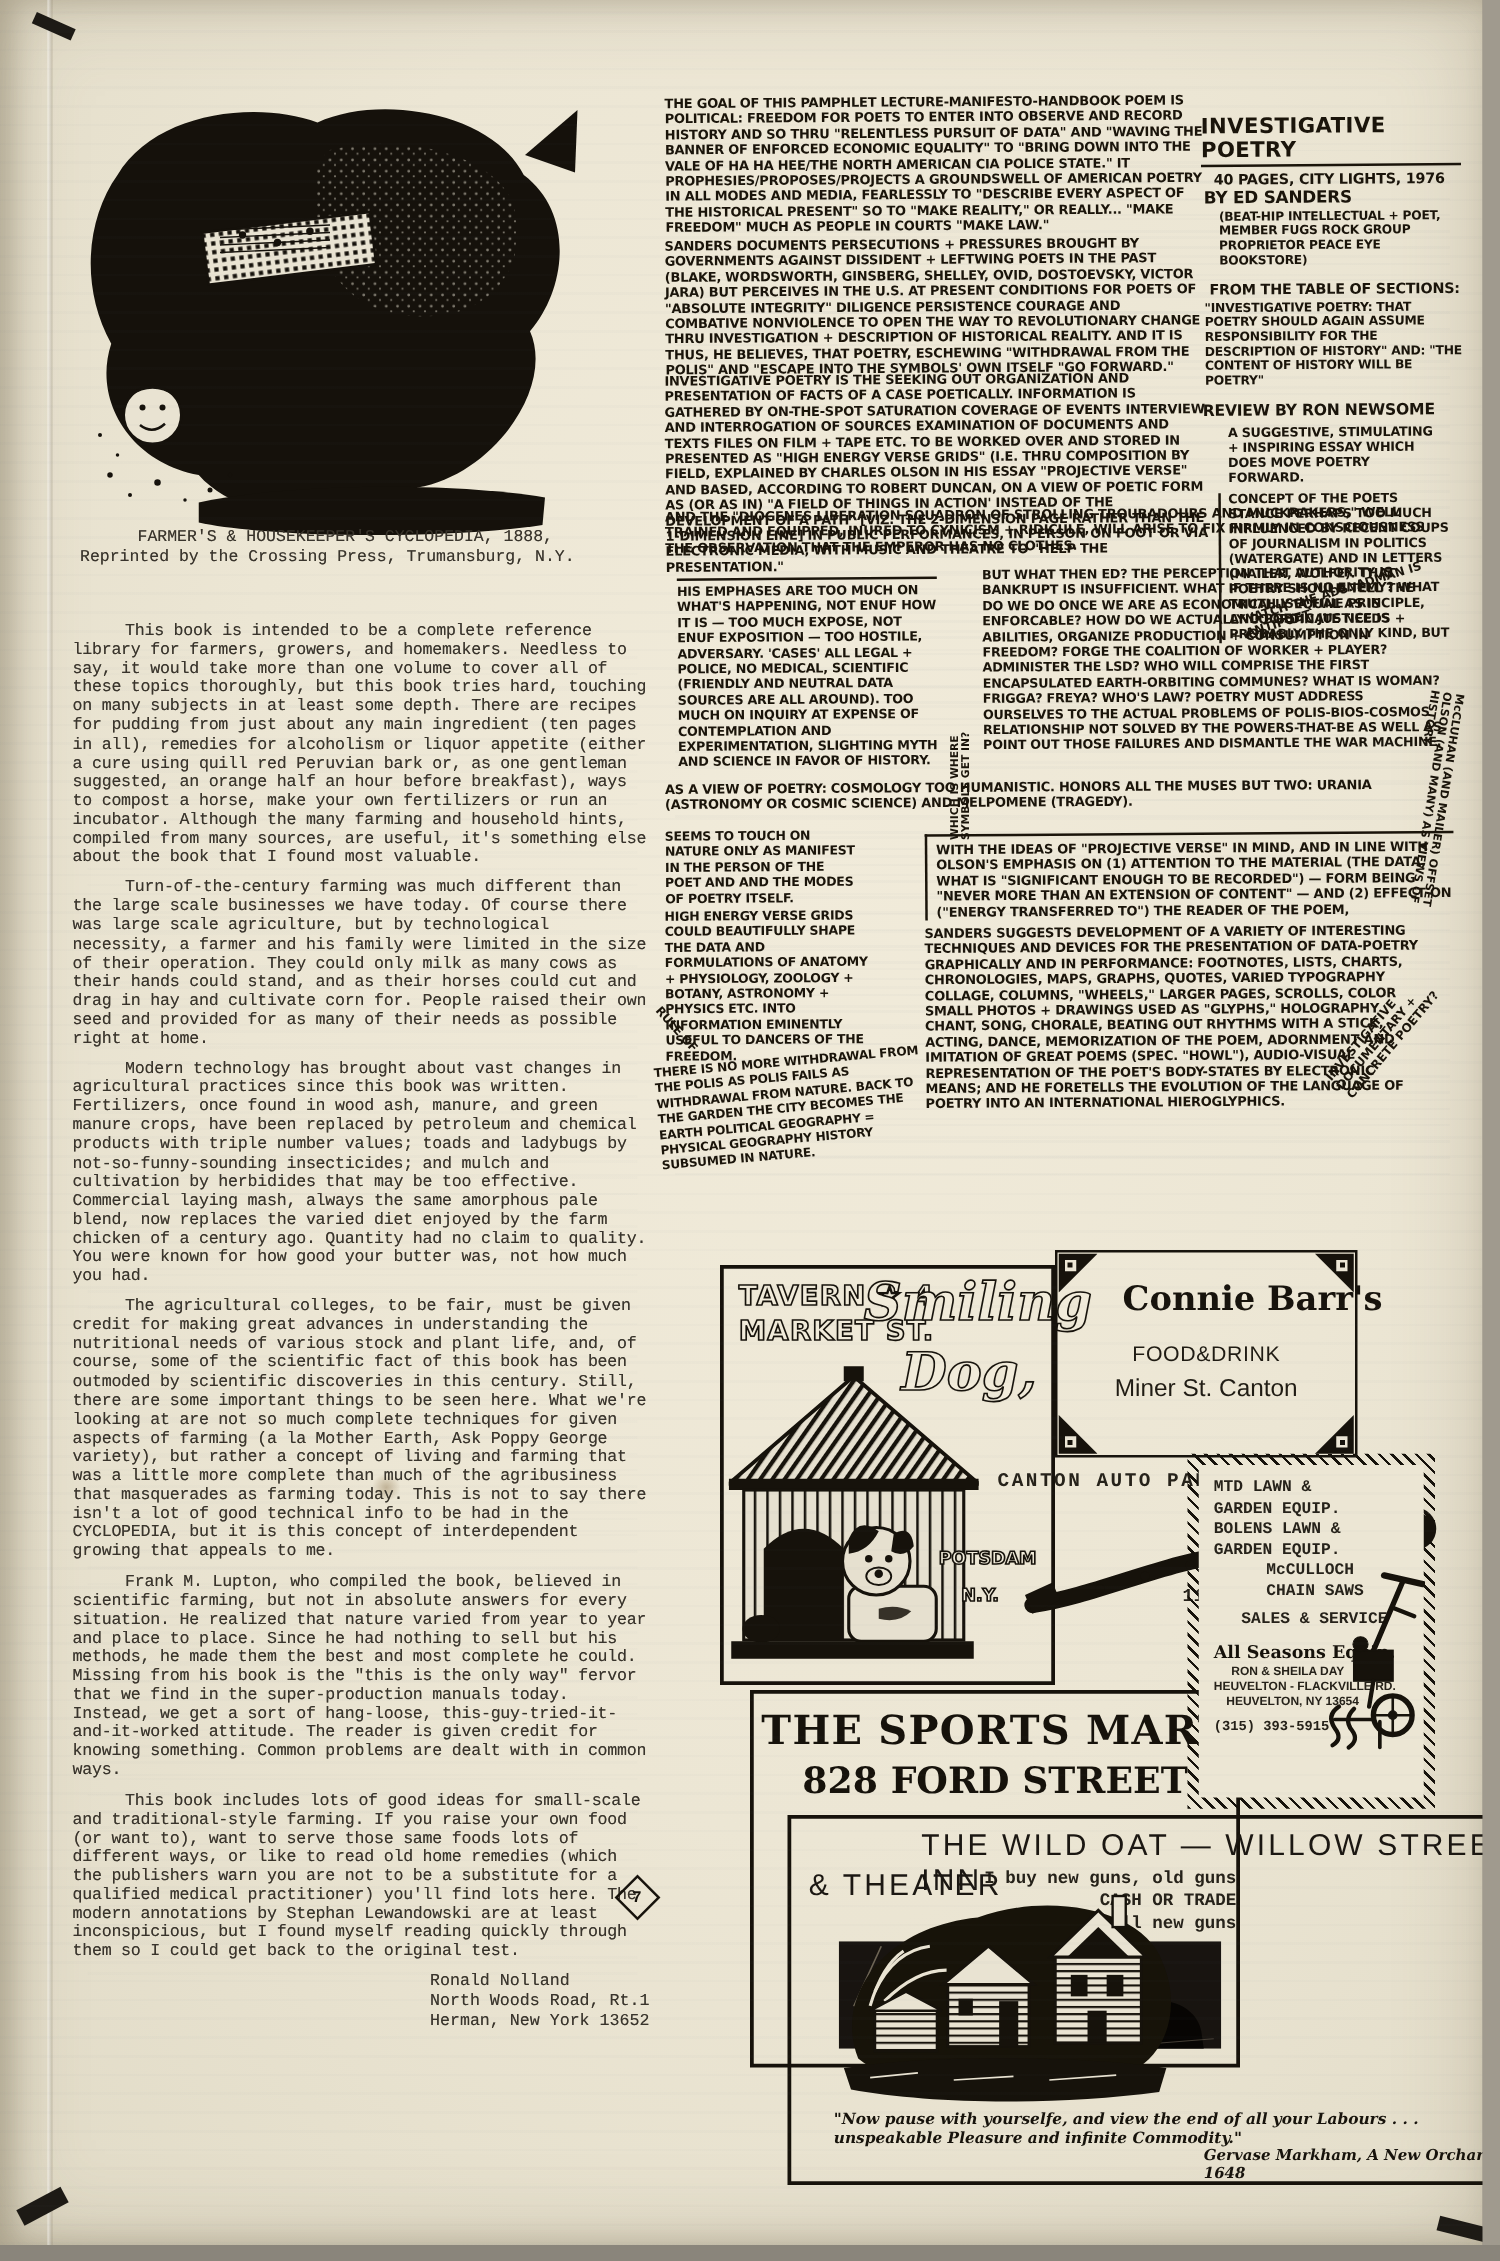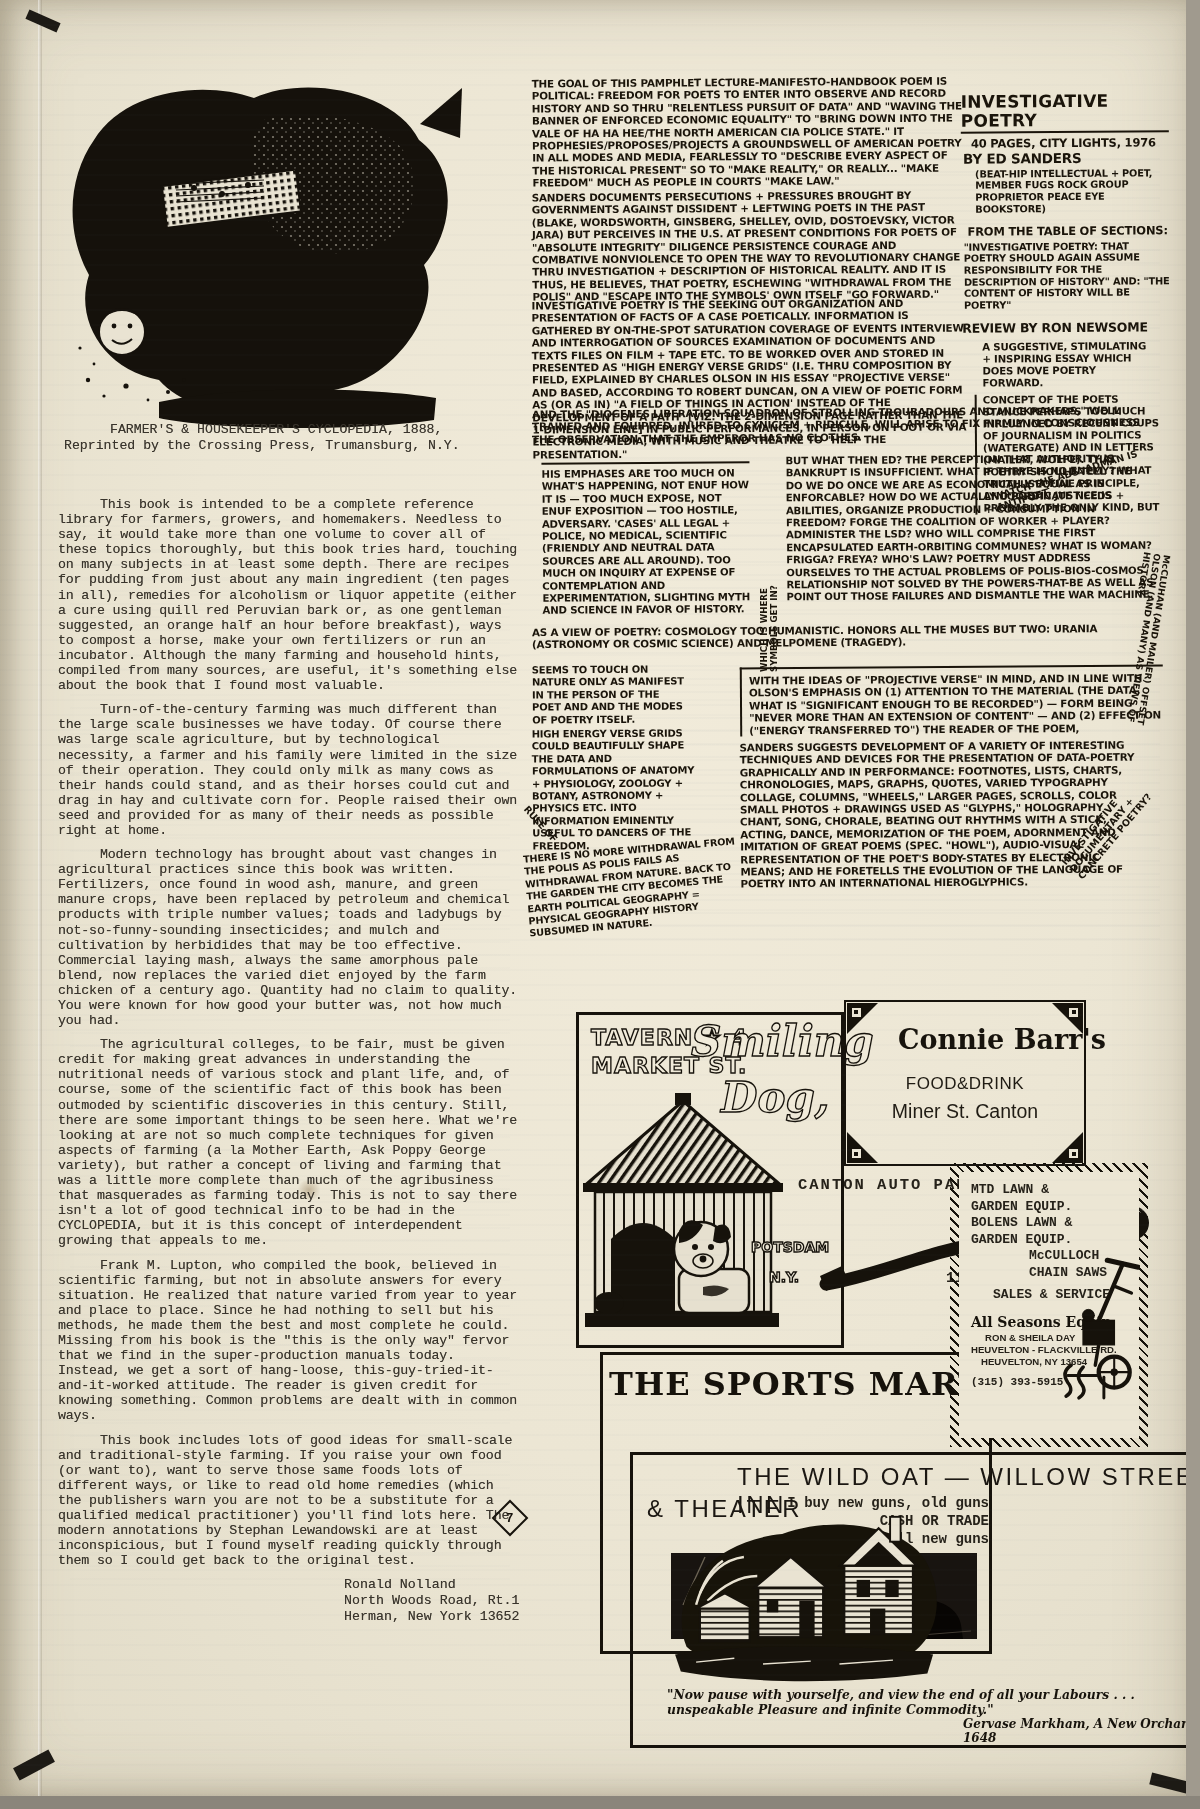--- a/index.html
+++ b/index.html
@@ -102,21 +102,21 @@
   .sports-a1{position:absolute;left:0;top:52px;width:100%;text-align:center;
         font-family:"DejaVu Serif",serif;font-weight:700;font-size:29px;color:#16120b;}
   .sports-a2{position:absolute;left:0;top:92px;width:100%;text-align:center;
         font-family:"DejaVu Serif",serif;font-weight:700;font-size:29px;color:#16120b;}
   .sports-l{position:absolute;width:100%;text-align:right;font-family:"Liberation Mono",monospace;
         font-weight:700;font-size:14px;color:#26221a;}
   .seasons{position:absolute;left:950px;top:1163px;width:198px;height:284px;
         background:repeating-linear-gradient(45deg,#16120b 0 2px,transparent 2px 7px);}
   .seasons-in{position:absolute;inset:9px;background:#ece6d4;padding:10px 0 0 12px;box-sizing:border-box;}
   .seasons-line{font-family:"Liberation Mono",monospace;font-weight:700;font-size:13px;line-height:16.5px;color:#26221a;}
-  .sl-ind1{margin-left:24px;padding-left:34px;} .sl-ind2{margin-left:22px;margin-top:6px;}
+  .sl-ind1{margin-left:8px;padding-left:34px;} .sl-ind2{margin-left:22px;margin-top:6px;}
   .seasons-name{font-family:"DejaVu Serif",serif;font-weight:700;font-size:14px;color:#16120b;margin-top:10px;}
   .seasons-sm{font-size:9.6px;line-height:12px;font-weight:700;color:#26221a;}
   .seasons-ph{font-family:"Liberation Mono",monospace;font-weight:700;font-size:11px;color:#26221a;margin-top:8px;}
   .wildoat{left:586px;top:1452px;width:582px;height:290px;}
   .wo-t1{position:absolute;left:104px;top:8px;font-size:24px;letter-spacing:2.5px;color:#1b1712;}
   .wo-t2{position:absolute;left:14px;top:40px;font-size:24px;letter-spacing:2.5px;color:#1b1712;}
   .wo-off{position:absolute;left:330px;top:92px;font-size:21px;line-height:28px;color:#1b1712;white-space:pre-line;}
   .wo-quote{position:absolute;left:34px;top:232px;width:470px;font-family:"DejaVu Serif",serif;
         font-style:italic;font-weight:700;font-size:12.3px;line-height:15px;color:#17130c;}
   .wo-attr{position:absolute;left:330px;top:262px;font-family:"DejaVu Serif",serif;font-style:italic;
@@ -312,20 +312,21 @@
       <circle cx="170" cy="46" r="3.6" fill="#16120b"></circle>
     <circle cx="206" cy="40" r="3.6" fill="#16120b"></circle>
     <circle cx="314" cy="25" r="17" fill="#16120b"></circle>
     <path d="M304,16 A13,13 0 0 1 324,14" stroke="#ece6d5" stroke-width="2.4" fill="none"></path>
   </svg>
   <div class="canton-addr">11 RIVERSIDE DRIVE</div>
   <div class="canton-phone">386-8241</div>
 
   <div class="adbox sports">
     <div class="sports-name">THE SPORTS MART</div>
+    <div class="sports-a1">828 FORD STREET</div>
     <div class="sports-l" style="top:140px;">I buy new guns, old guns</div>
     <div class="sports-l" style="top:158px;">CASH OR TRADE</div>
     <div class="sports-l" style="top:176px;">I even sell new guns</div>
     <svg class="abs" style="left:68px;top:198px;" width="306" height="86" viewBox="0 0 306 86">
       <rect width="306" height="86" fill="#181410"></rect>
       <g stroke="#7d7462" stroke-width="1.3" opacity=".85">
         <line x1="12" y1="52" x2="34" y2="4"></line>
           <line x1="26" y1="58" x2="52" y2="10"></line>
         <line x1="44" y1="50" x2="62" y2="2"></line>
           <line x1="58" y1="62" x2="84" y2="14"></line>

